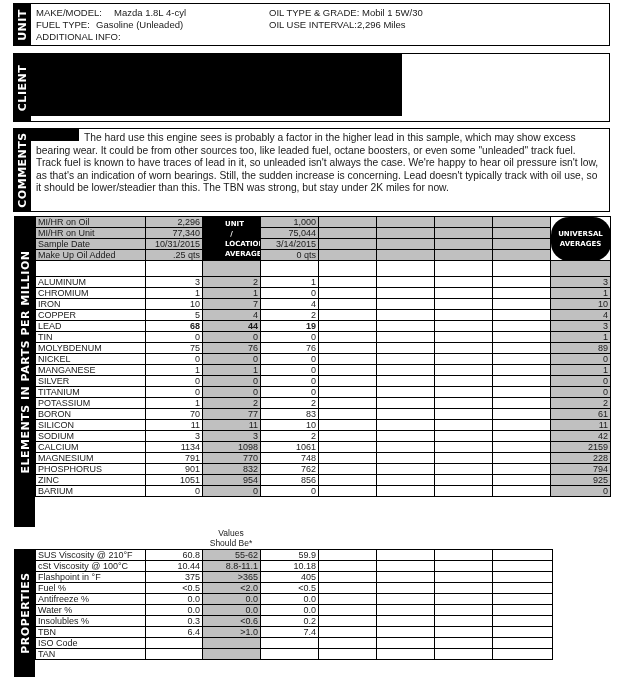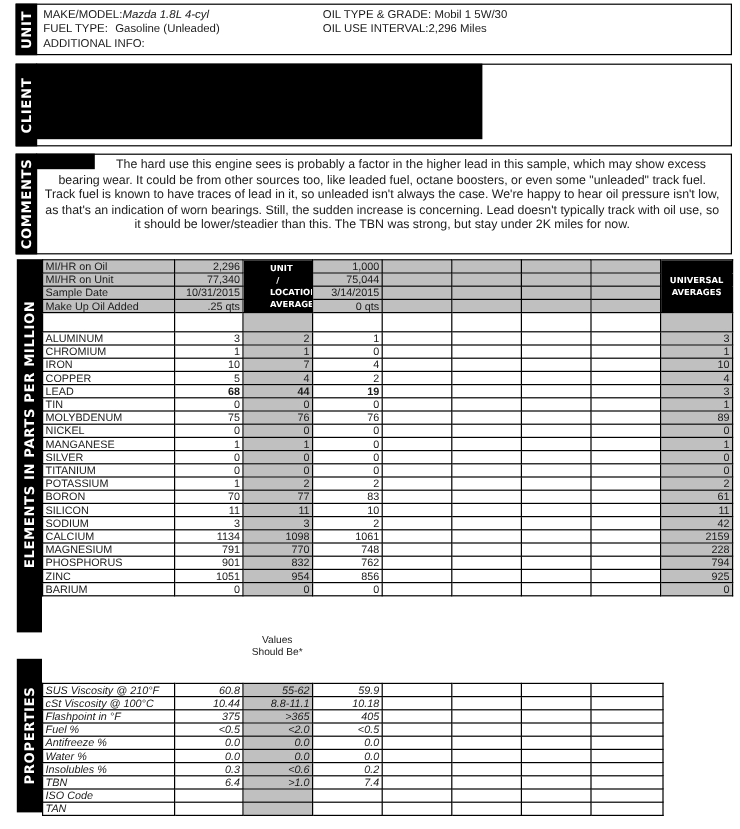--- a/index.html
+++ b/index.html
@@ -2,39 +2,39 @@
 <html><head>
 <meta charset="utf-8">
 <style>
   html, body { margin:0; padding:0; background:#ffffff; }
   body { width:617px; height:691px; position:relative; overflow:hidden; font-family:"Liberation Sans", sans-serif; color:#1a1a1a; }
   .abs { position:absolute; }
   .box { position:absolute; border:1px solid #000; box-sizing:border-box; background:#fff; }
   .sidebar { position:absolute; background:#000; color:#fff; }
   .vlabel { position:absolute; left:50%; top:50%; transform:translate(-50%,-50%) rotate(-90deg); white-space:nowrap; font-weight:bold; font-size:11px; letter-spacing:0.5px; font-family:"DejaVu Sans", sans-serif; }
   .unit-text { font-size:9.5px; line-height:11.5px; position:absolute; white-space:nowrap; }
-  .comments-text { position:absolute; left:22px; top:3px; right:8px; font-size:10.3px; line-height:12.6px;text-align:center; }
+  .comments-text { position:absolute; left:22px; top:3px; right:8px; font-size:10.3px; line-height:12.6px; }
   .indent { display:inline-block; width:48px; }
   table.grid { position:absolute; border-collapse:collapse; table-layout:fixed; font-size:9px; }
   table.grid td { border:1px solid #000; height:11px; padding:0 2px; line-height:10px; white-space:nowrap; overflow:hidden; box-sizing:border-box; }
   td.num { text-align:right; }
   td.gray { background:#c0c0c0; }
   td.black { background:#000; color:#fff; text-align:center; font-weight:bold; font-size:7px; line-height:10px; font-family:"DejaVu Sans", sans-serif; }
   .note { position:absolute; font-size:6.5px; font-weight:bold; letter-spacing:0.4px; font-family:"DejaVu Sans", sans-serif; }
   .vs { position:absolute; text-align:center; font-size:8.5px; line-height:10px; }
 </style>
 </head>
 <body>
 
 <div class="box" style="left:13px;top:3px;width:597px;height:43px;">
   <div class="sidebar" style="left:-1px;top:-1px;width:18px;height:43px;">
     <span class="vlabel">UNIT</span>
   </div>
   <span class="unit-text" style="left:22px;top:3px;">MAKE/MODEL:</span>
-  <span class="unit-text" style="left:88px;top:3px;font-style:italic;">Mazda 1.8L 4-cyl</span>
+  <span class="unit-text" style="left:100px;top:3px;">Mazda 1.8L 4-cyl</span>
   <span class="unit-text" style="left:22px;top:15px;">FUEL TYPE:</span>
   <span class="unit-text" style="left:82px;top:15px;">Gasoline (Unleaded)</span>
   <span class="unit-text" style="left:22px;top:27px;">ADDITIONAL INFO:</span>
   <span class="unit-text" style="left:255px;top:3px;">OIL TYPE &amp; GRADE:</span>
   <span class="unit-text" style="left:348px;top:3px;">Mobil 1 5W/30</span>
   <span class="unit-text" style="left:255px;top:15px;">OIL USE INTERVAL:</span>
   <span class="unit-text" style="left:343px;top:15px;">2,296 Miles</span>
 </div>
 
 <div class="box" style="left:13px;top:53px;width:597px;height:69px;">
@@ -71,21 +71,21 @@
   <tbody id="sample-rows">
     <tr>
       <td class="gray">MI/HR on Oil</td>
       <td class="gray num">2,296</td>
       <td class="black" rowspan="4" style="white-space:normal;padding:0 22px;">UNIT / LOCATION AVERAGES</td>
       <td class="gray num">1,000</td>
       <td class="gray"></td>
       <td class="gray"></td>
       <td class="gray"></td>
       <td class="gray"></td>
-      <td class="black" rowspan="4" style="white-space:normal;padding:0 0;">UNIVERSAL AVERAGES</td>
+      <td class="black" rowspan="4" style="white-space:normal;padding:0 0;border-radius:18px;">UNIVERSAL AVERAGES</td>
     </tr>
     <tr>
       <td class="gray">MI/HR on Unit</td>
       <td class="gray num">77,340</td>
       <td class="gray num">75,044</td>
       <td class="gray"></td>
       <td class="gray"></td>
       <td class="gray"></td>
       <td class="gray"></td>
     </tr>
@@ -345,21 +345,21 @@
 
 <div class="vs" style="left:202px;top:528px;width:58px;text-align:center;">
   <div>Values</div>
   <div>Should Be*</div>
 </div>
 
 <div class="sidebar" style="left:14px;top:549px;width:21px;height:128px;">
   <span class="vlabel">PROPERTIES</span>
 </div>
 
-<table class="grid" style="left:35px;top:569px;width:517px;font-style:italic;">
+<table class="grid" style="left:35px;top:549px;width:517px;">
   <colgroup>
     <col style="width:110px">
       <col style="width:57px">
       <col style="width:58px">
       <col style="width:58px">
       <col style="width:58px">
       <col style="width:58px">
       <col style="width:58px">
       <col style="width:60px">
   </colgroup>

